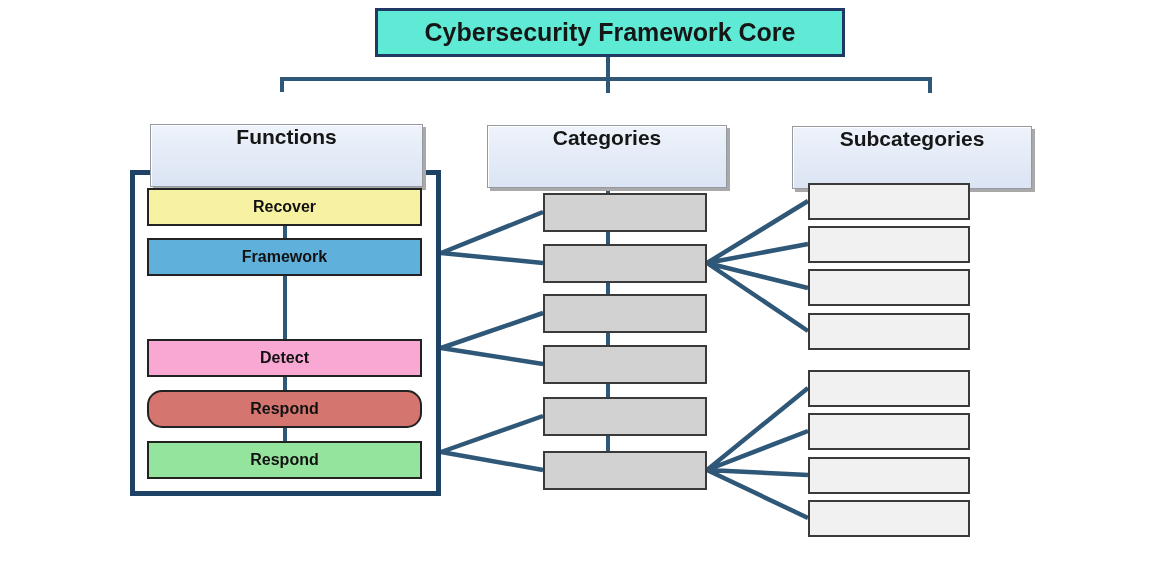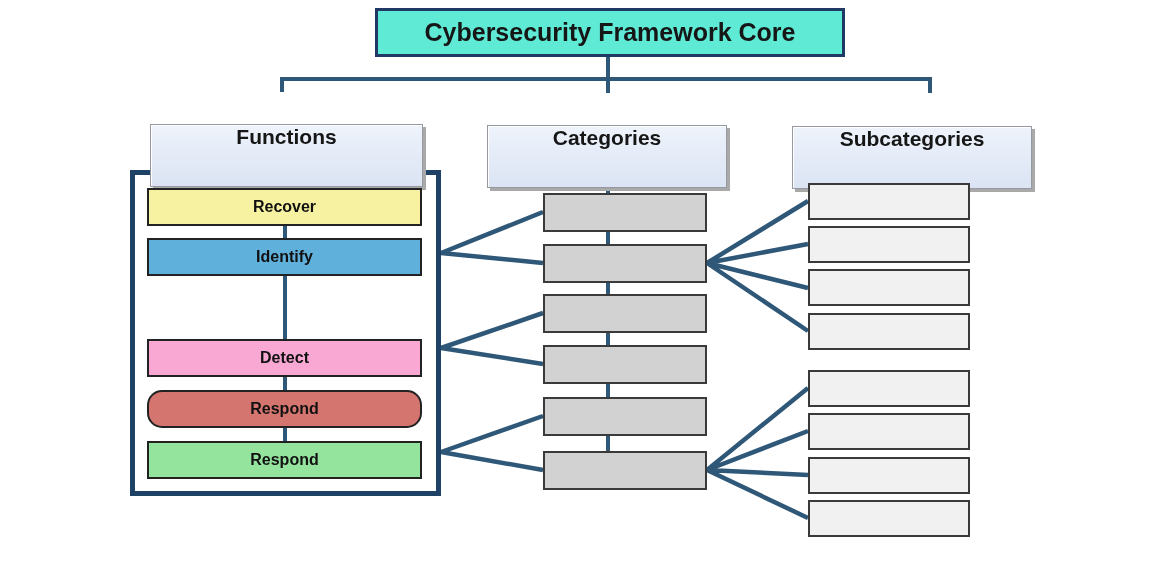--- a/index.html
+++ b/index.html
@@ -79,21 +79,21 @@
   <div class="header hdr-categories">
     <span>Categories</span>
   </div>
   <div class="header hdr-subcategories">
     <span>Subcategories</span>
   </div>
 
   <div class="fn-container"></div>
 
   <div class="fn-box" style="top: 188px; background-color: rgb(247, 242, 162);">Recover</div>
-  <div class="fn-box" style="top: 238px; background-color: rgb(95, 176, 218);">Identify</div>
+  <div class="fn-box" style="top: 238px; background-color: rgb(95, 176, 218);">Framework</div>
   <div class="fn-box" style="top: 339px; background-color: #f9a8d4;">Detect</div>
   <div class="fn-box" style="top: 390px; background-color: rgb(212, 117, 111); border-radius: 15px;">Respond</div>
   <div class="fn-box" style="top: 441px; background-color: rgb(149, 228, 158);">Respond</div>
 
   <div class="cat-box" style="top:193px;"></div>
   <div class="cat-box" style="top:244px;"></div>
   <div class="cat-box" style="top:294px;"></div>
   <div class="cat-box" style="top:345px;"></div>
   <div class="cat-box" style="top:397px;"></div>
   <div class="cat-box" style="top:451px;"></div>

